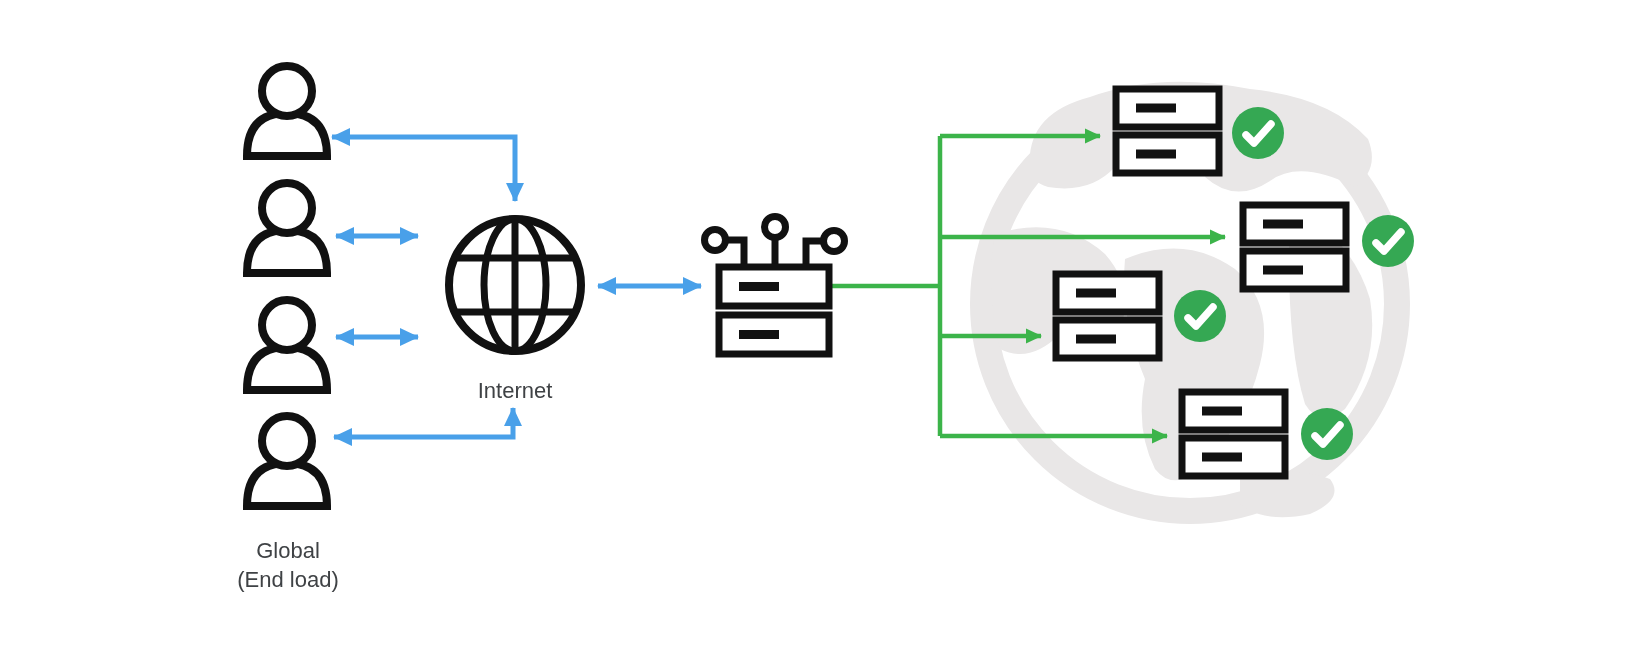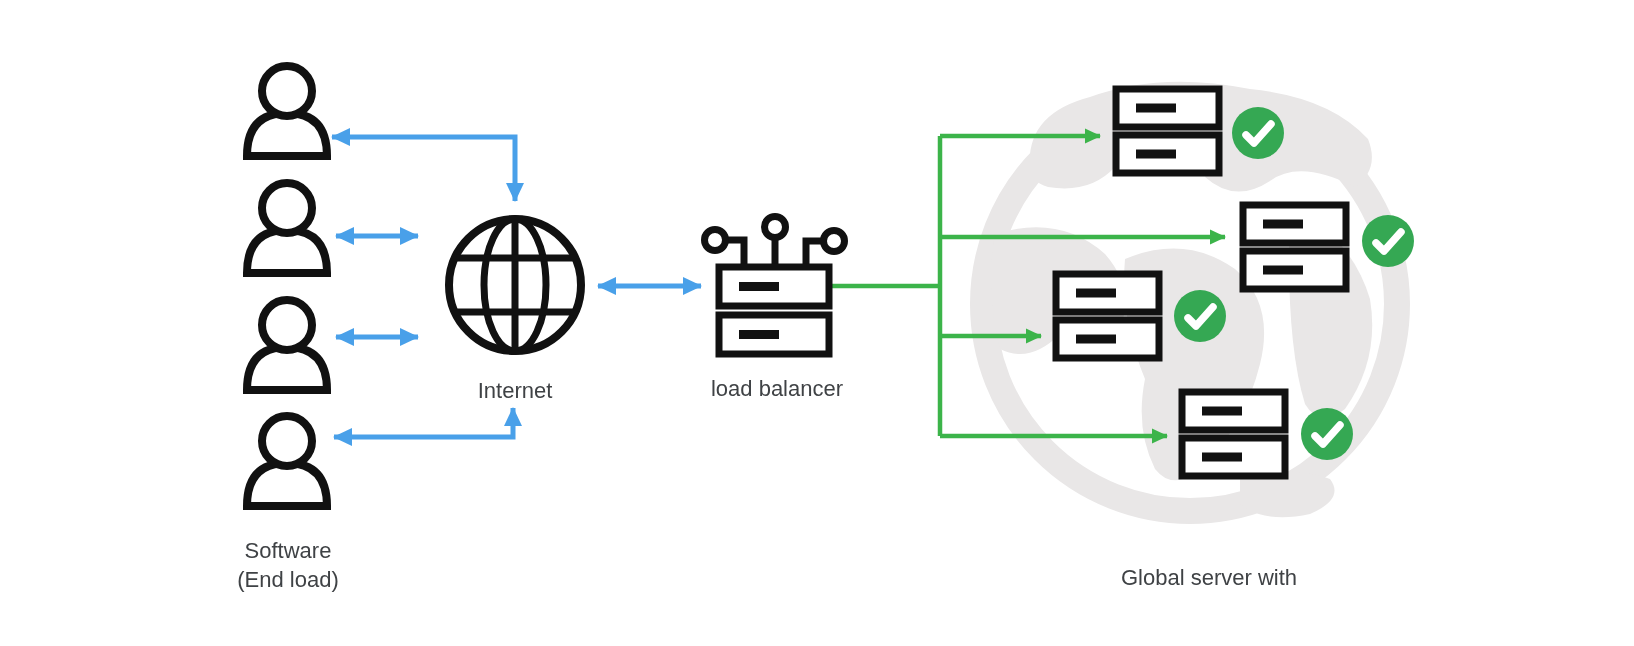--- a/index.html
+++ b/index.html
@@ -128,25 +128,23 @@
     </g>
     <g>
       <use href="#srv" x="1182" y="383"></use>
       <use href="#chk" x="1327" y="425"></use>
     </g>
   </svg>
 
   <div class="lbl" style="left:515px;top:367px">Internet</div>
 
   <div class="lbl" style="left:777px;top:365px">
-    <div>load balancer</div>
   </div>
 
   <div class="lbl" style="left:288px;top:527px">
-    <div>Software</div>
+    <div>Global</div>
     <div>(End load)</div>
   </div>
 
   <div class="lbl" style="left:1209px;top:554px">
-    <div>Global server with</div>
   </div>
 
 </div>
 
 </body></html>

